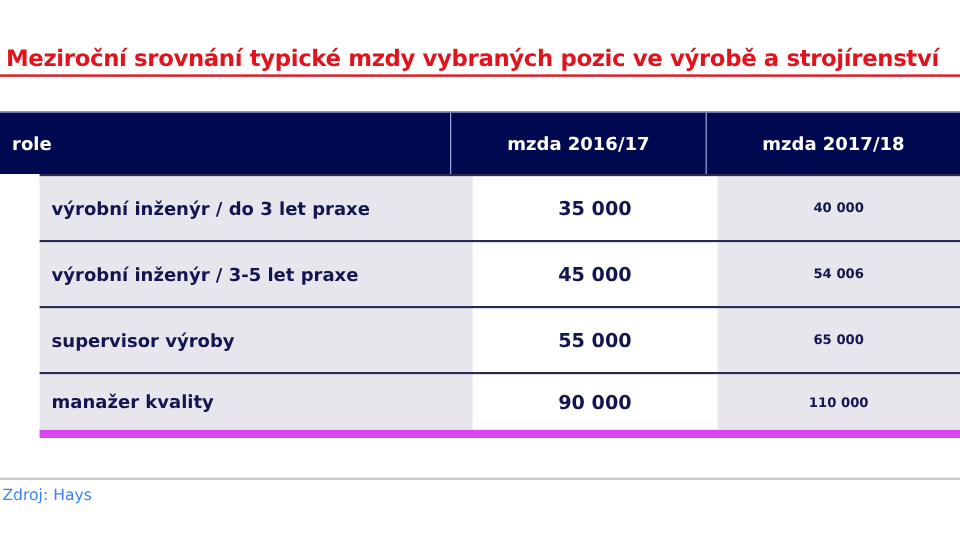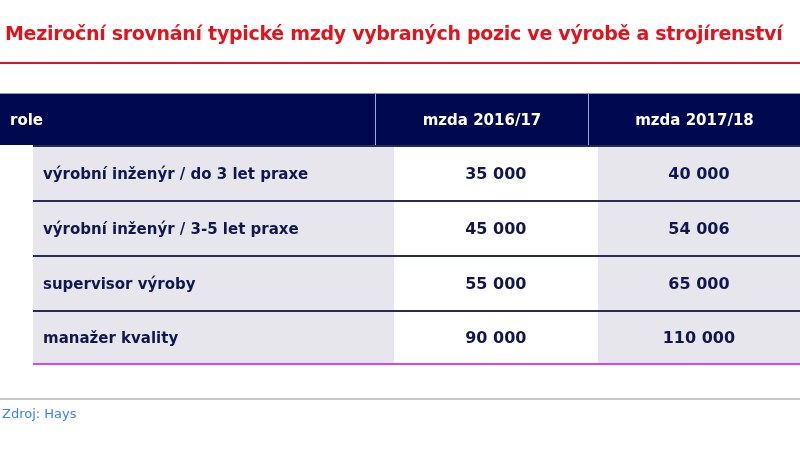--- a/index.html
+++ b/index.html
@@ -10,21 +10,21 @@
     body {
       width: 800px;
       height: 449px;
       position: relative;
       overflow: hidden;
       font-family: "DejaVu Sans", sans-serif;
     }
     .title {
       position: absolute;
       left: 5px;
-      top: 22px;
+      top: 38px;
       font-size: 19px;
       font-weight: bold;
       color: #e1141d;
       letter-spacing: -0.3px;
       white-space: nowrap;
     }
     .title-rule {
       position: absolute;
       left: 0;
       top: 62px;
@@ -46,21 +46,21 @@
     .row.header {
       height: 52px;
       background: #000850;
       border-top: 1px solid #8e93c6;
     }
     .row.data {
       border-top: 2px solid #2a2b55;
       margin-left: 33px;
     }
     .row.data.last {
-      border-bottom: 2px solid #d946ef;
+      border-bottom: 7px solid #d946ef;
     }
     .cell {
       display: flex;
       align-items: center;
       box-sizing: border-box;
       font-size: 15px;
       color: #121650;
     }
     .c-role {
       width: 376px;
@@ -72,21 +72,21 @@
       justify-content: center;
       background: #ffffff;
       font-weight: bold;
       font-size: 16px;
     }
     .c-b {
       width: 211px;
       justify-content: center;
       background: #e6e6ec;
       font-weight: bold;
-      font-size: 16px;
+      font-size: 11px;
     }
     .row.header .cell {
       background: transparent;
       color: #ffffff;
       font-weight: bold;
       font-size: 15px;
     }
     .row.header .c-role {
       border-right: 1px solid #9ea3d6;
     }

